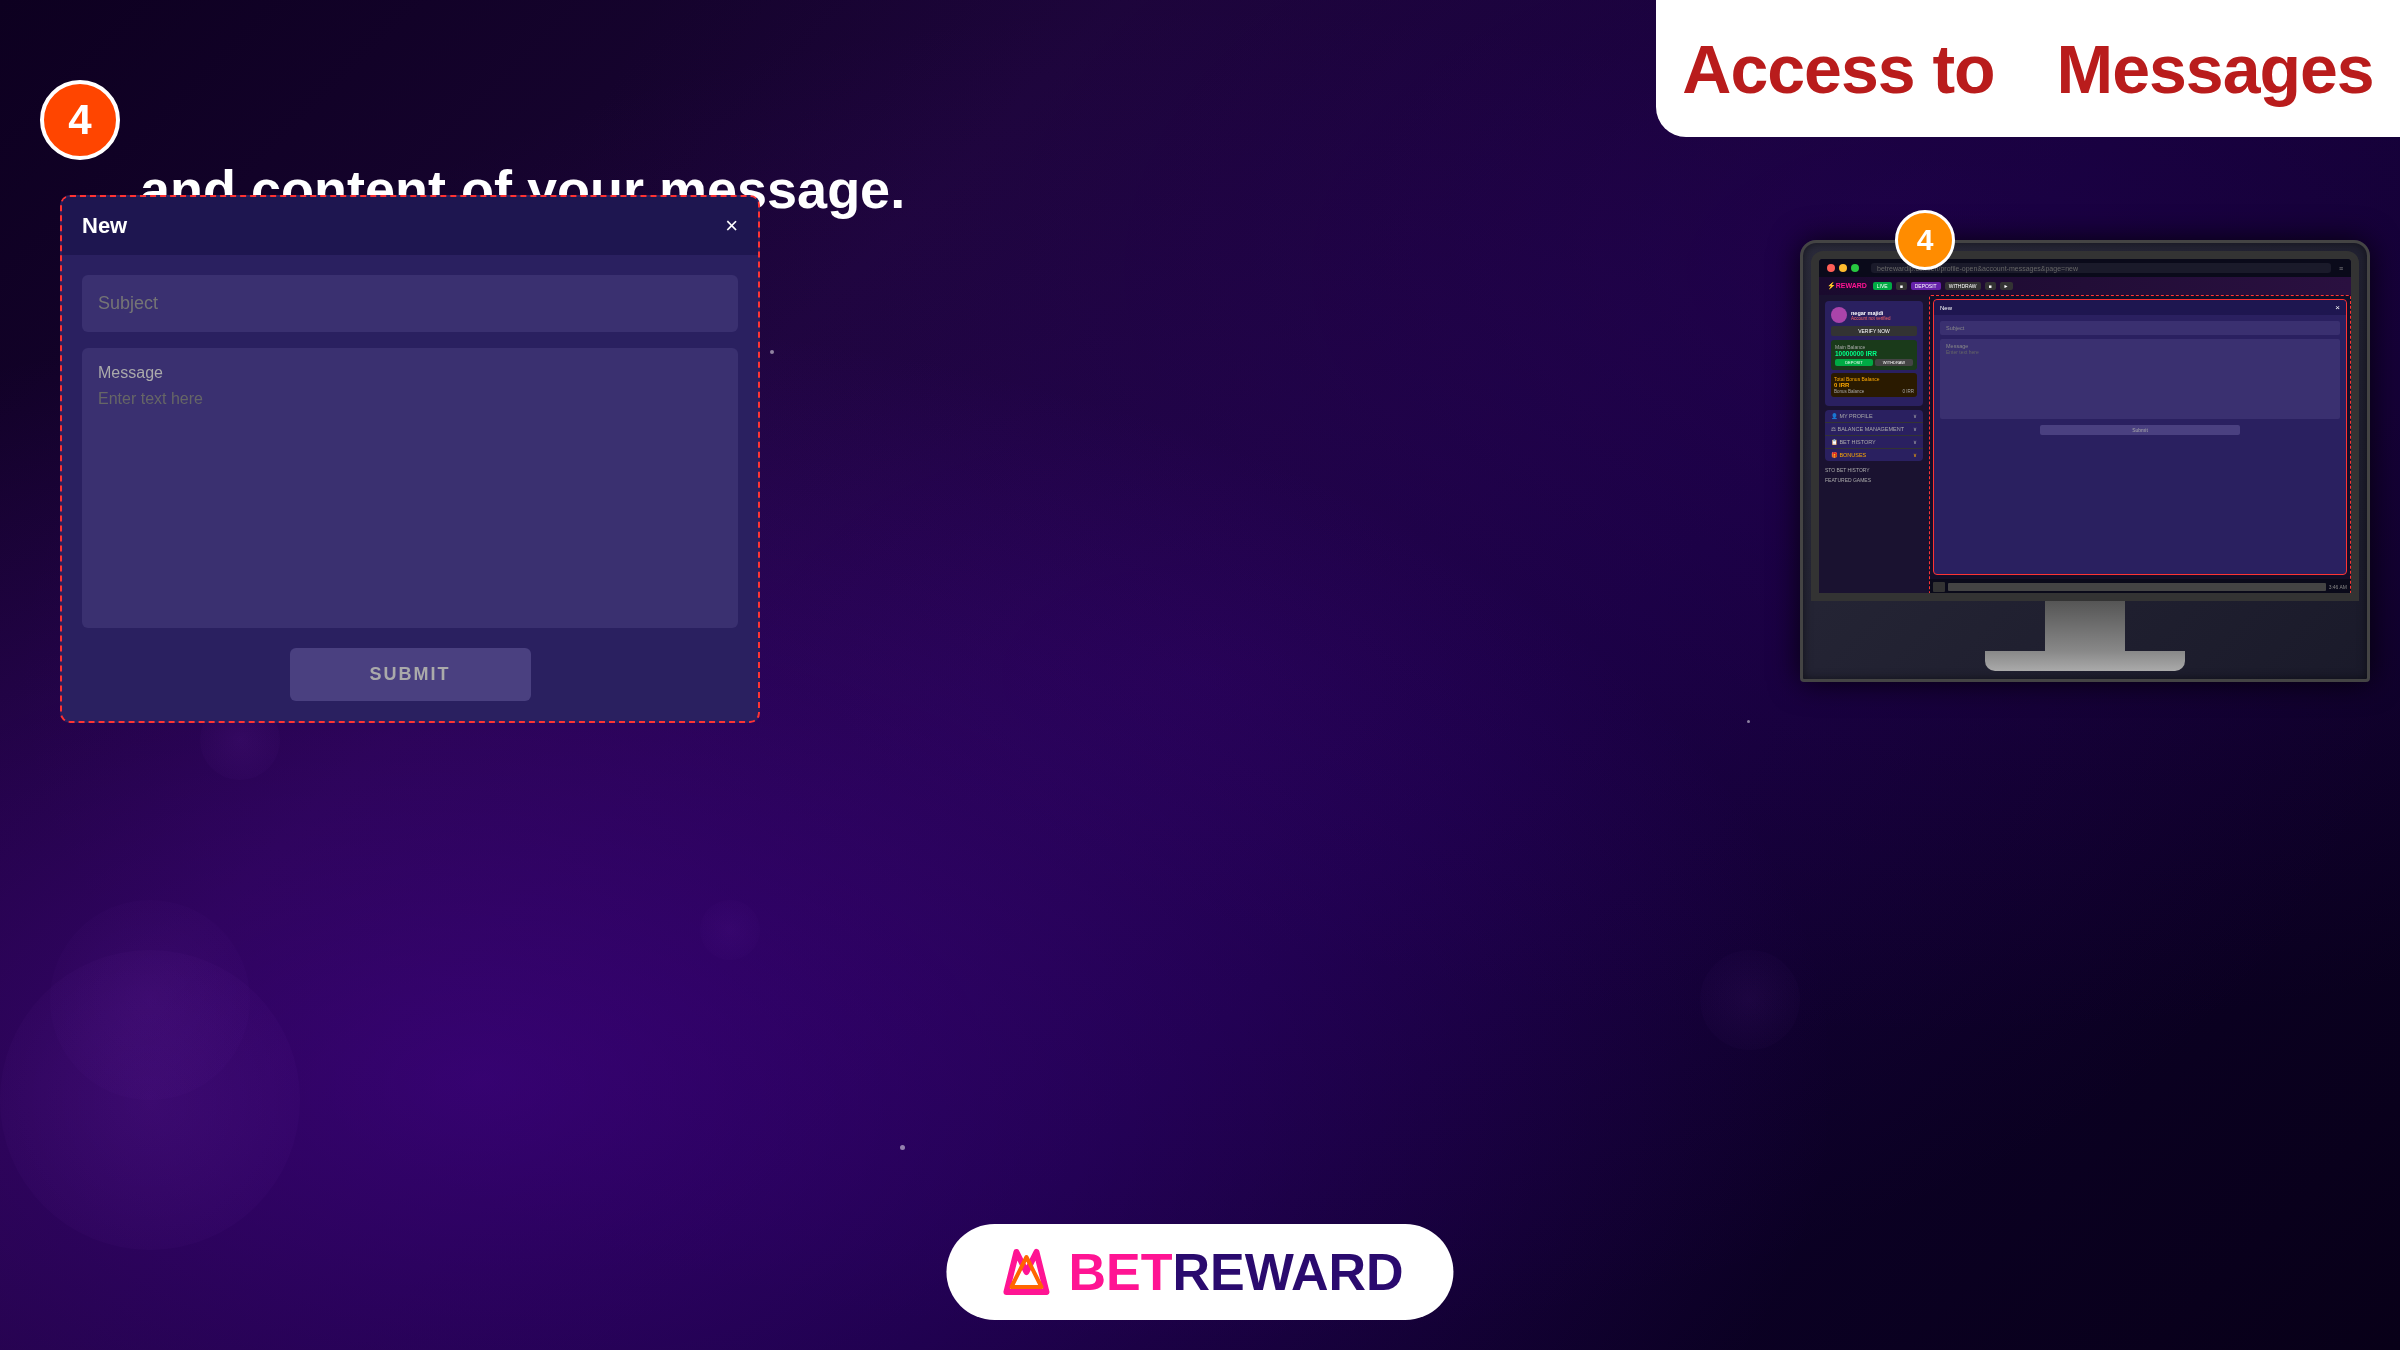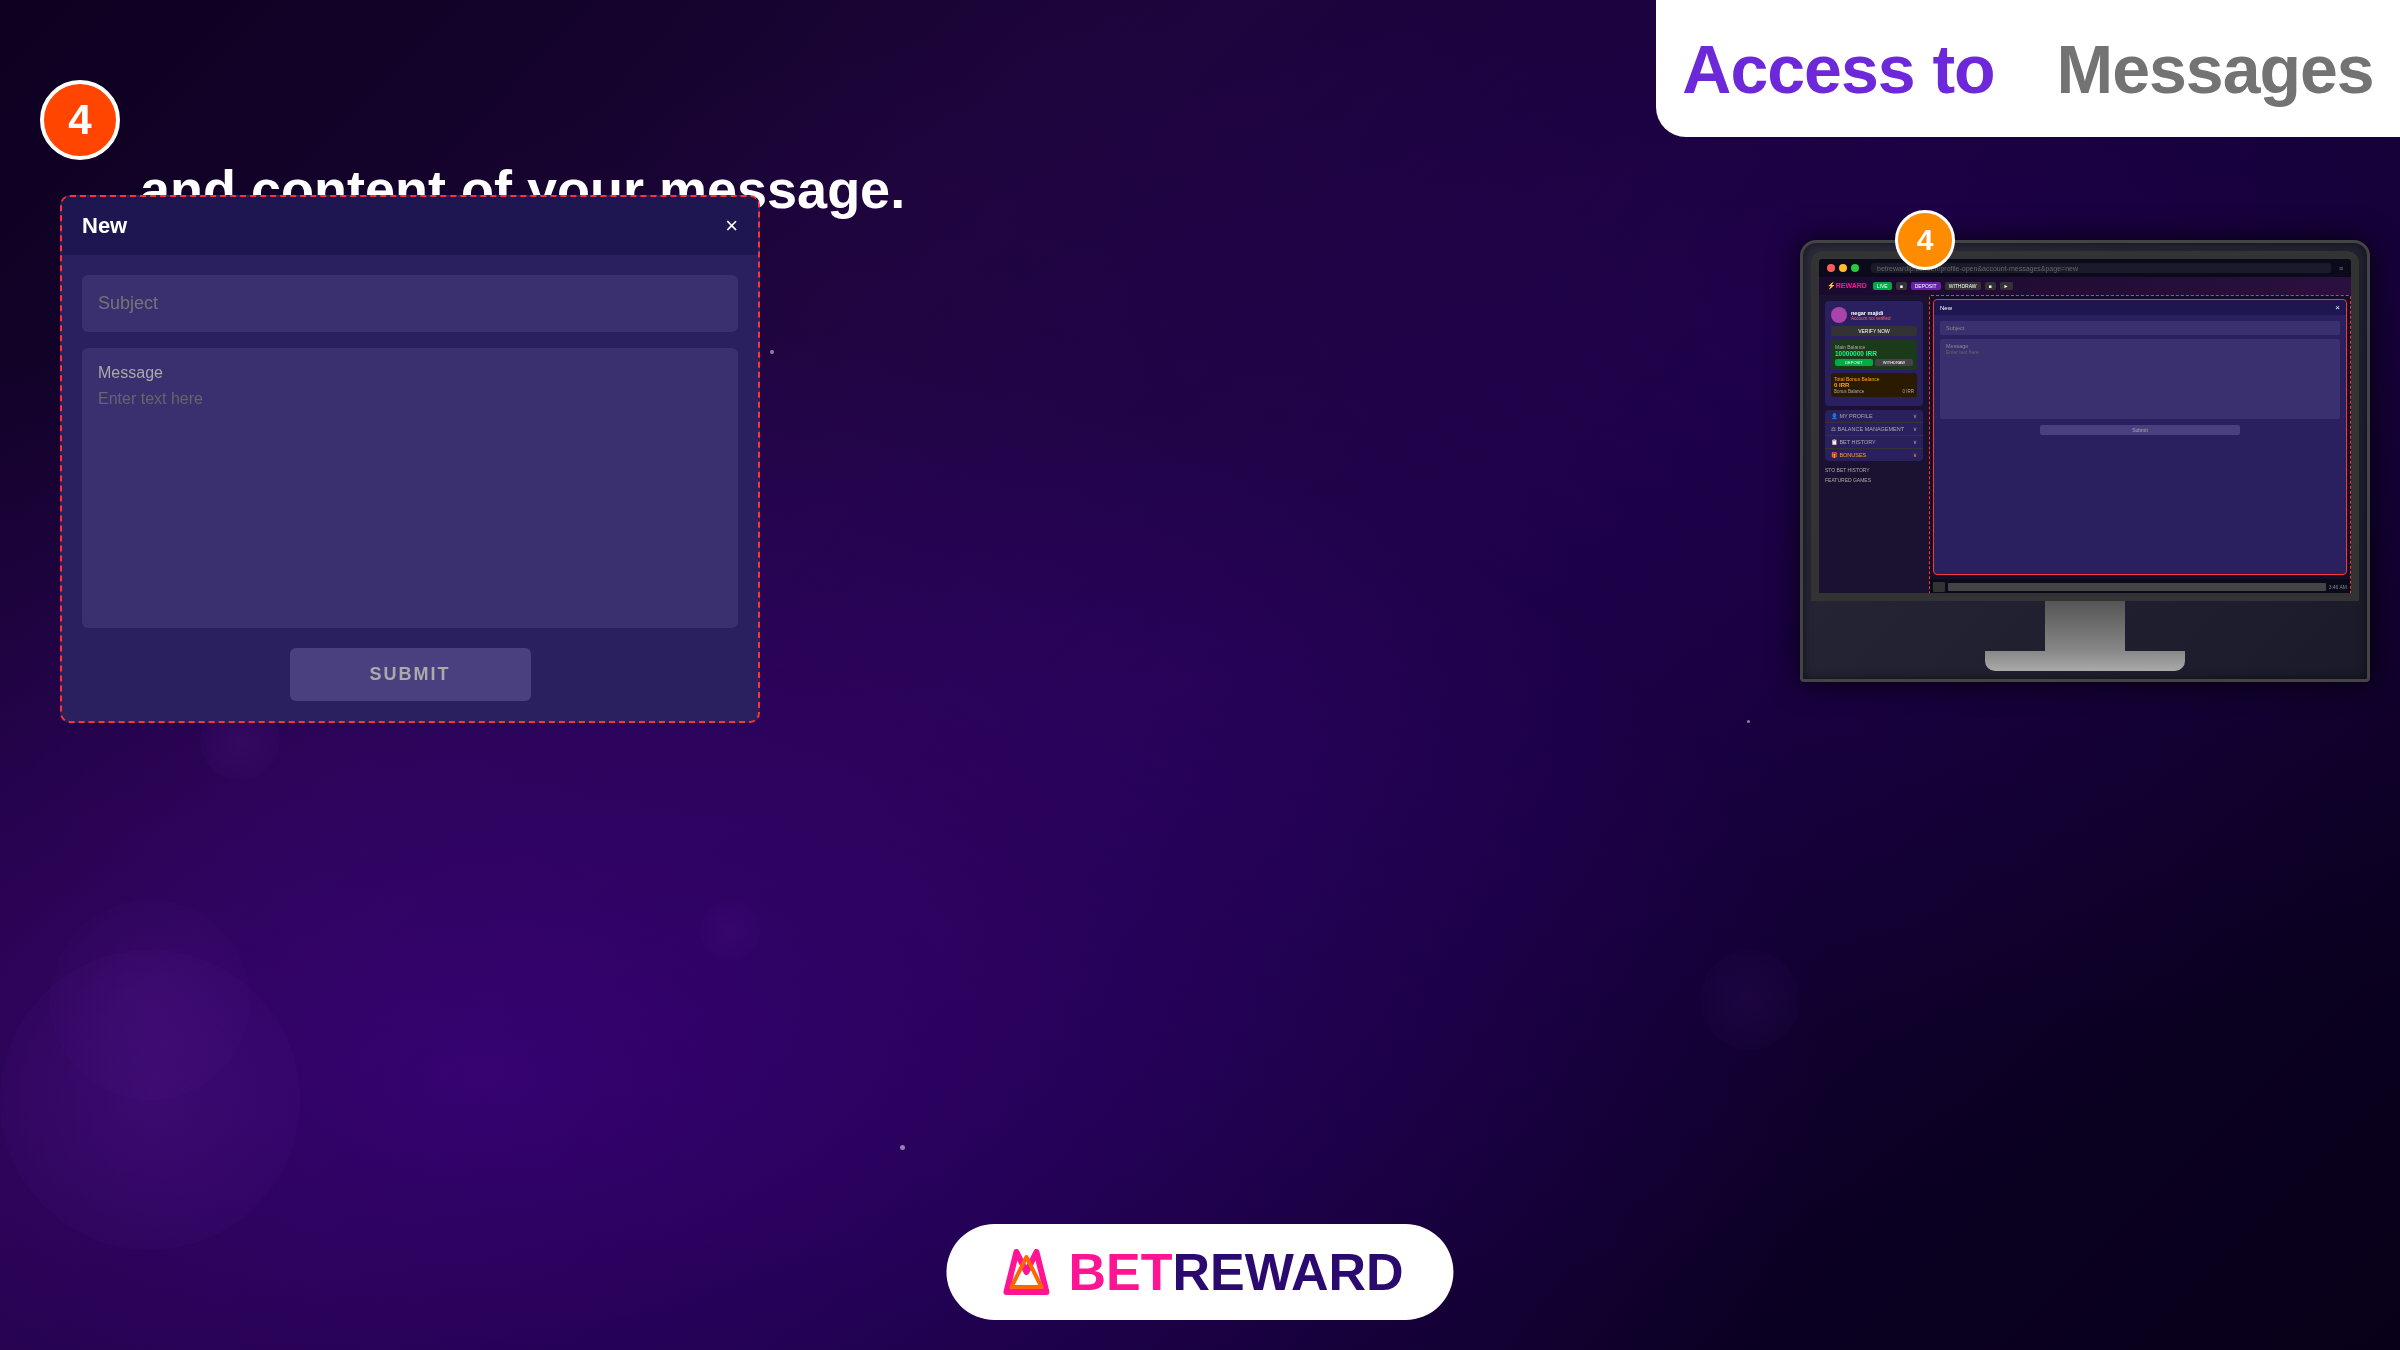--- a/index.html
+++ b/index.html
@@ -47,22 +47,22 @@
       justify-content: center;
       z-index: 10;
     }
 
     .top-right-title {
       font-size: 68px;
       font-weight: 900;
       letter-spacing: -1px;
     }
 
-    .top-right-title .white-part { color: #6d28d9; }
-    .top-right-title .pink-part { color: #737373; margin-left: 44px; }
+    .top-right-title .white-part { color: #b91c1c; }
+    .top-right-title .pink-part { color: #b91c1c; margin-left: 44px; }
 
     
     .step-circle {
       display: inline-flex;
       align-items: center;
       justify-content: center;
       width: 80px;
       height: 80px;
       border-radius: 50%;
       background: #ff4500;

